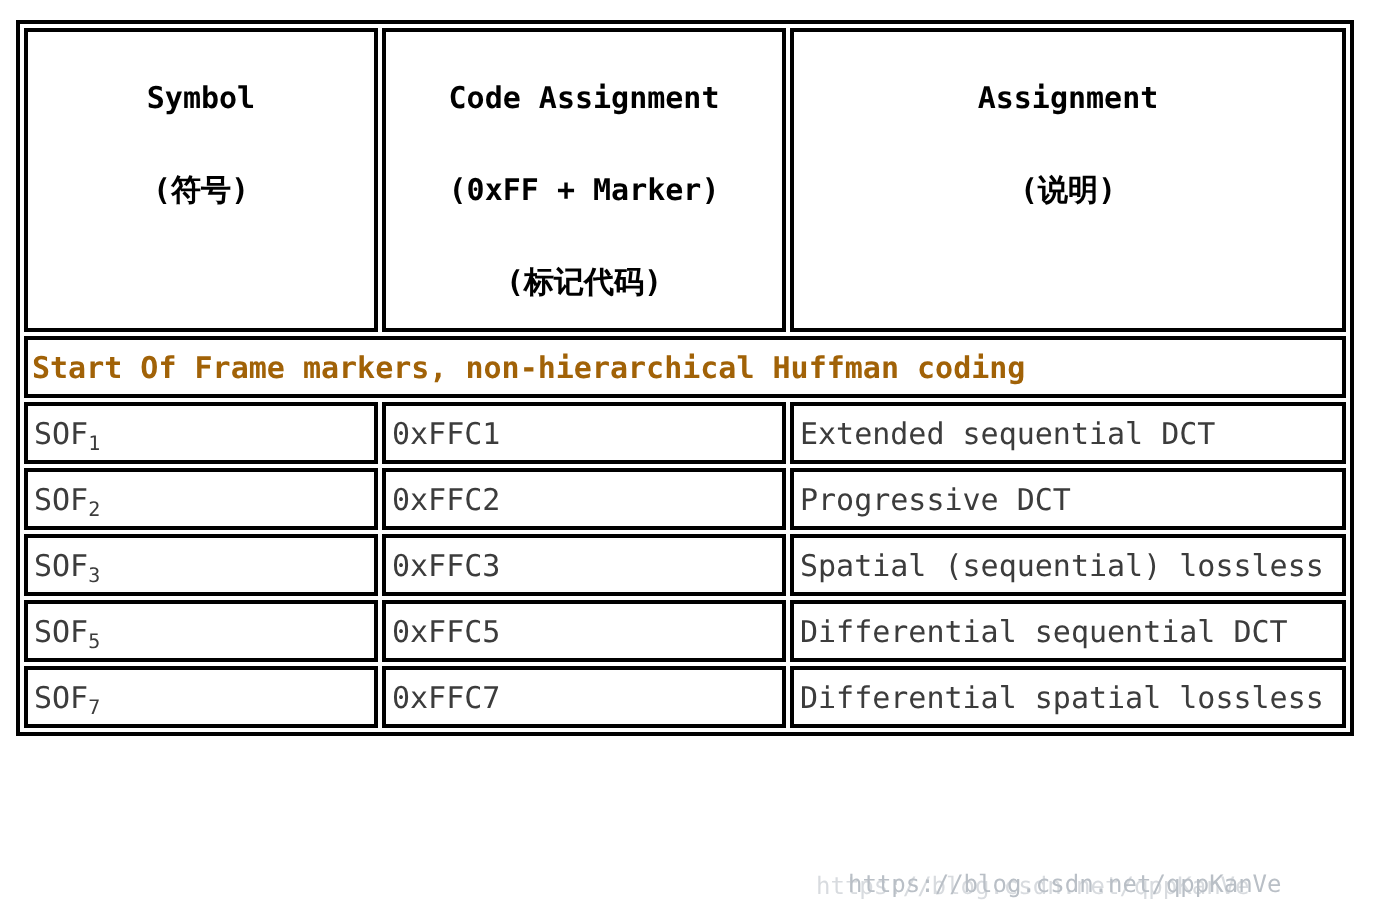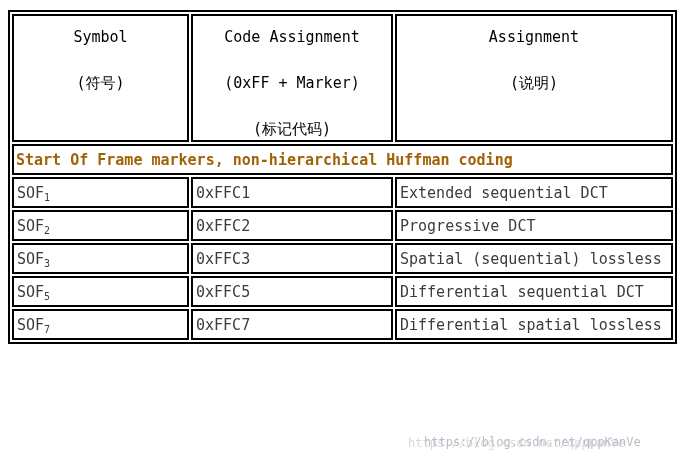--- a/index.html
+++ b/index.html
@@ -27,21 +27,21 @@
   col.c3 { width: 278px; }
   th, td {
     border: 2px solid #000;
     box-sizing: border-box;
     background: #ffffff;
     font-size: 15px;
     vertical-align: middle;
     overflow: hidden;
     white-space: nowrap;
   }
-  th { font-weight: normal; color: #000; padding: 0; }
+  th { font-weight: bold; color: #000; padding: 12px; }
   .hcell {
     display: flex;
     flex-direction: column;
     align-items: center;
     padding-top: 13px;
     gap: 30px;
     height: 124px;
     box-sizing: border-box;
   }
   .hline { line-height: 16px; letter-spacing: 0px; }

